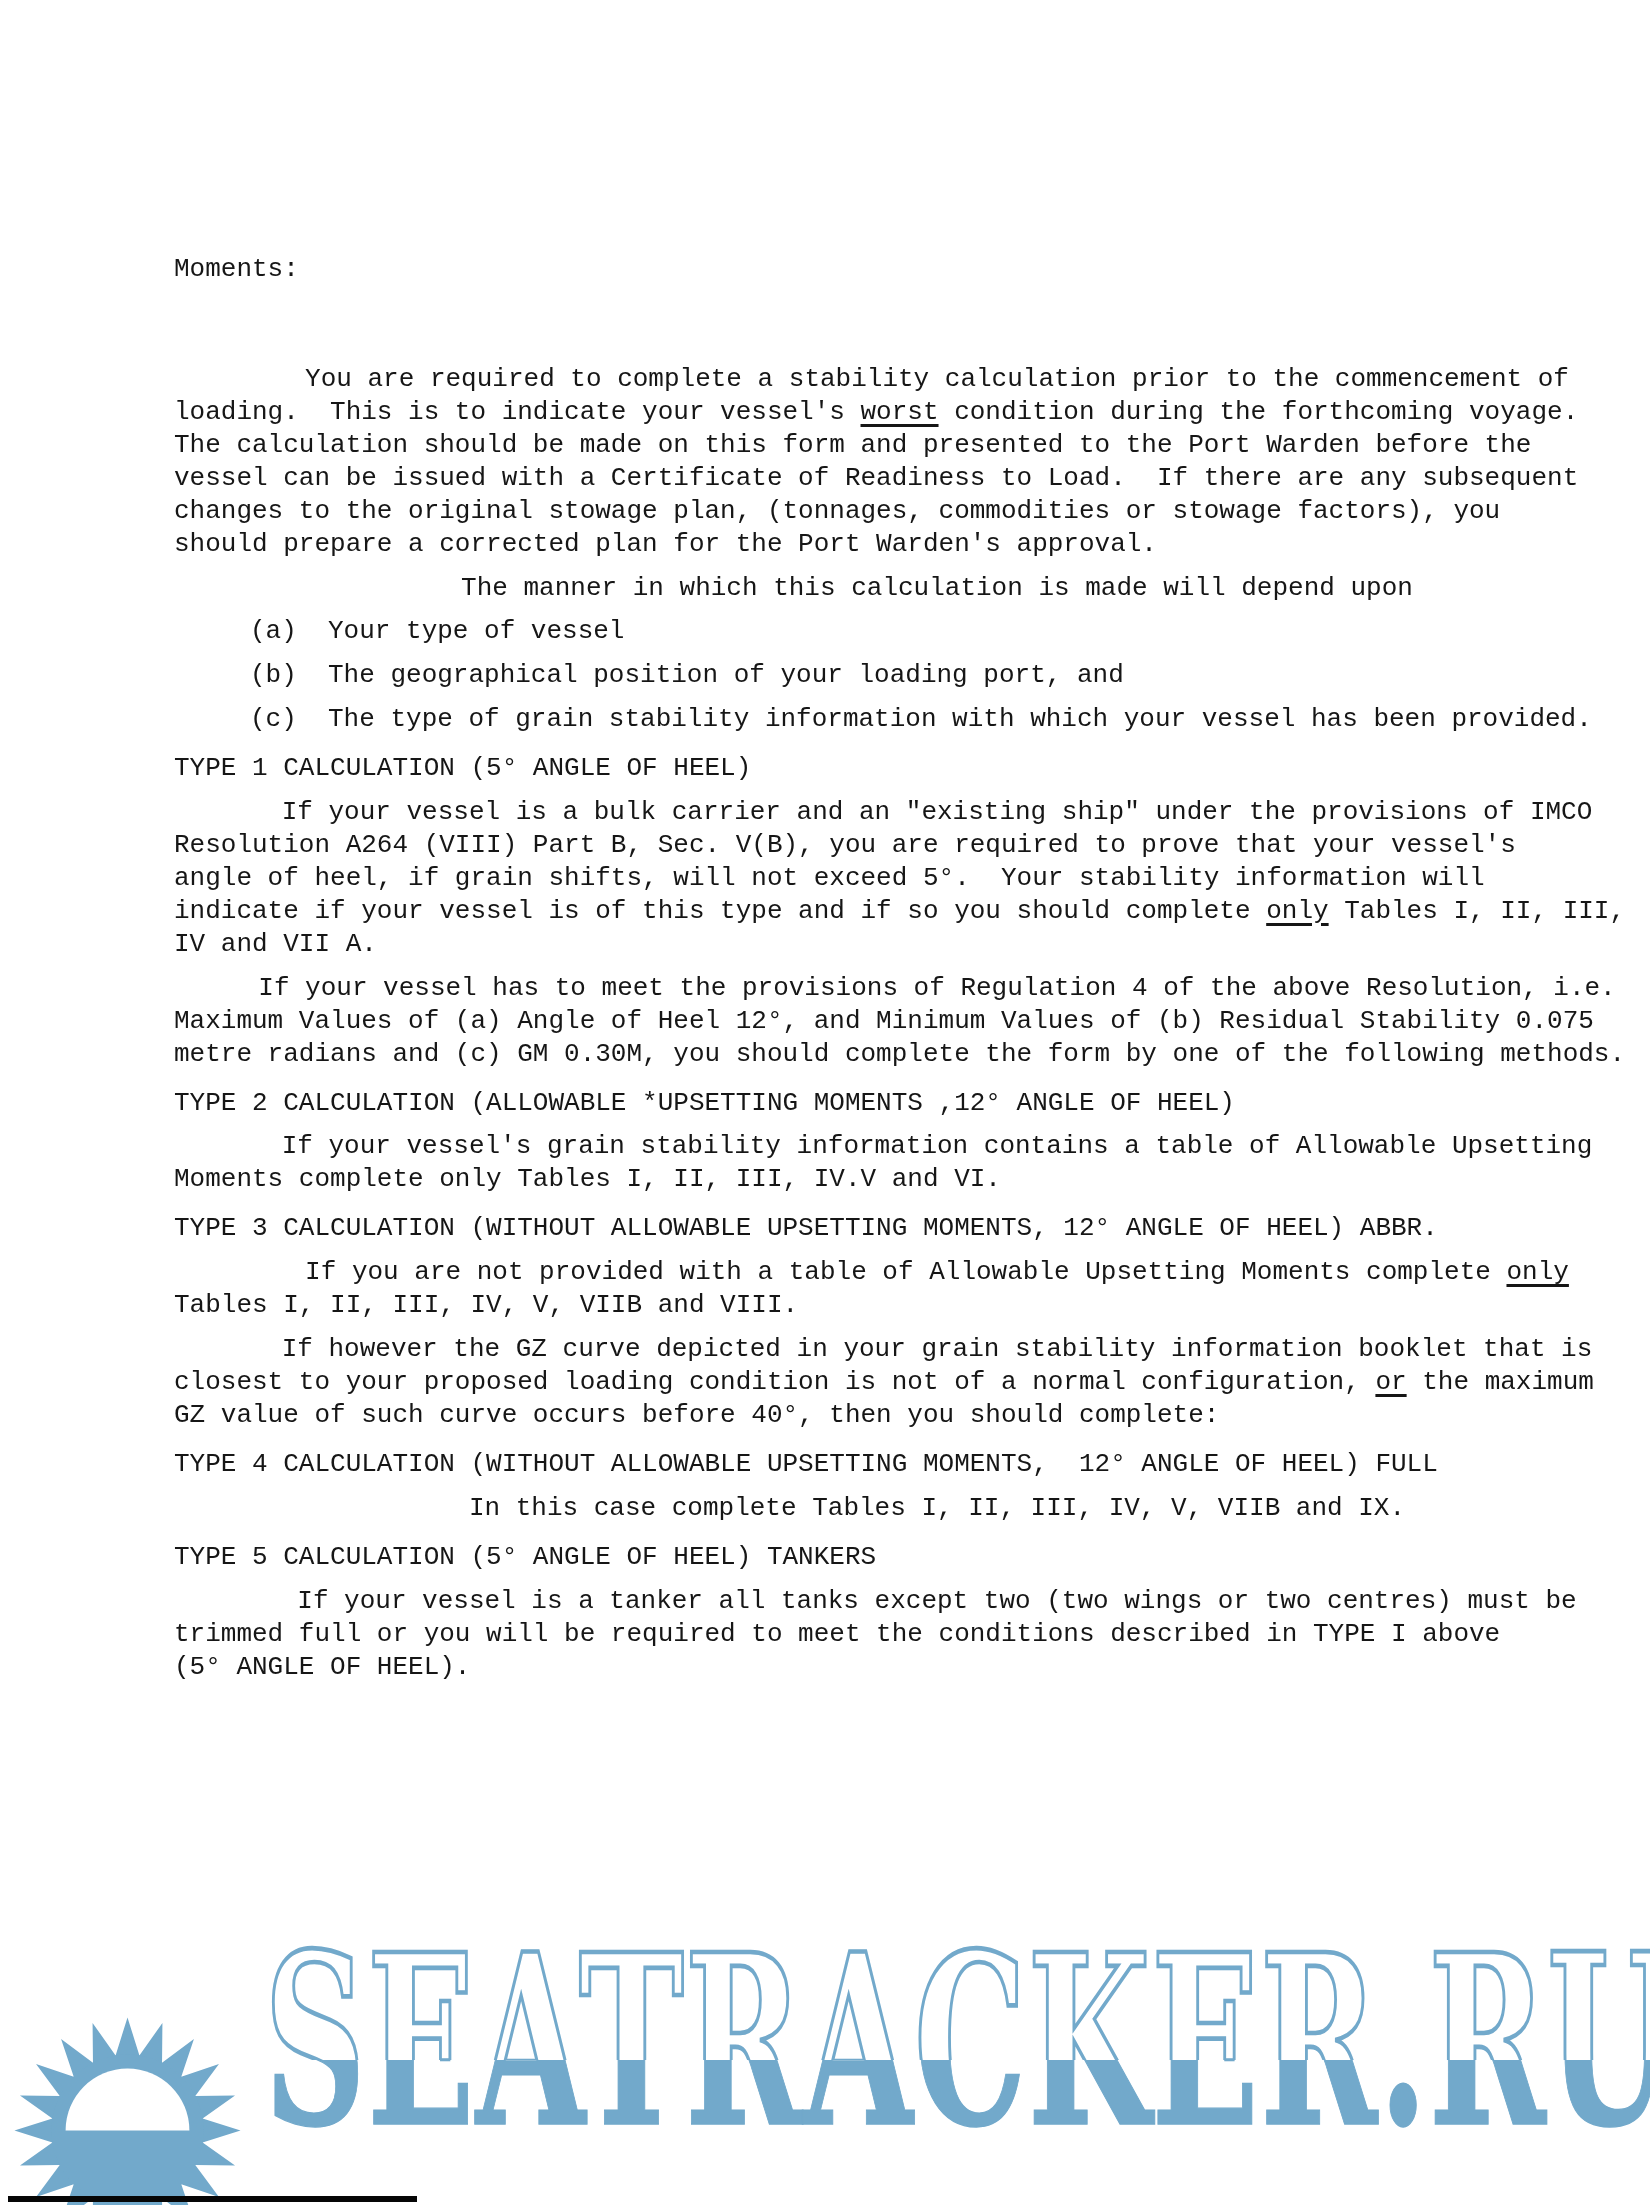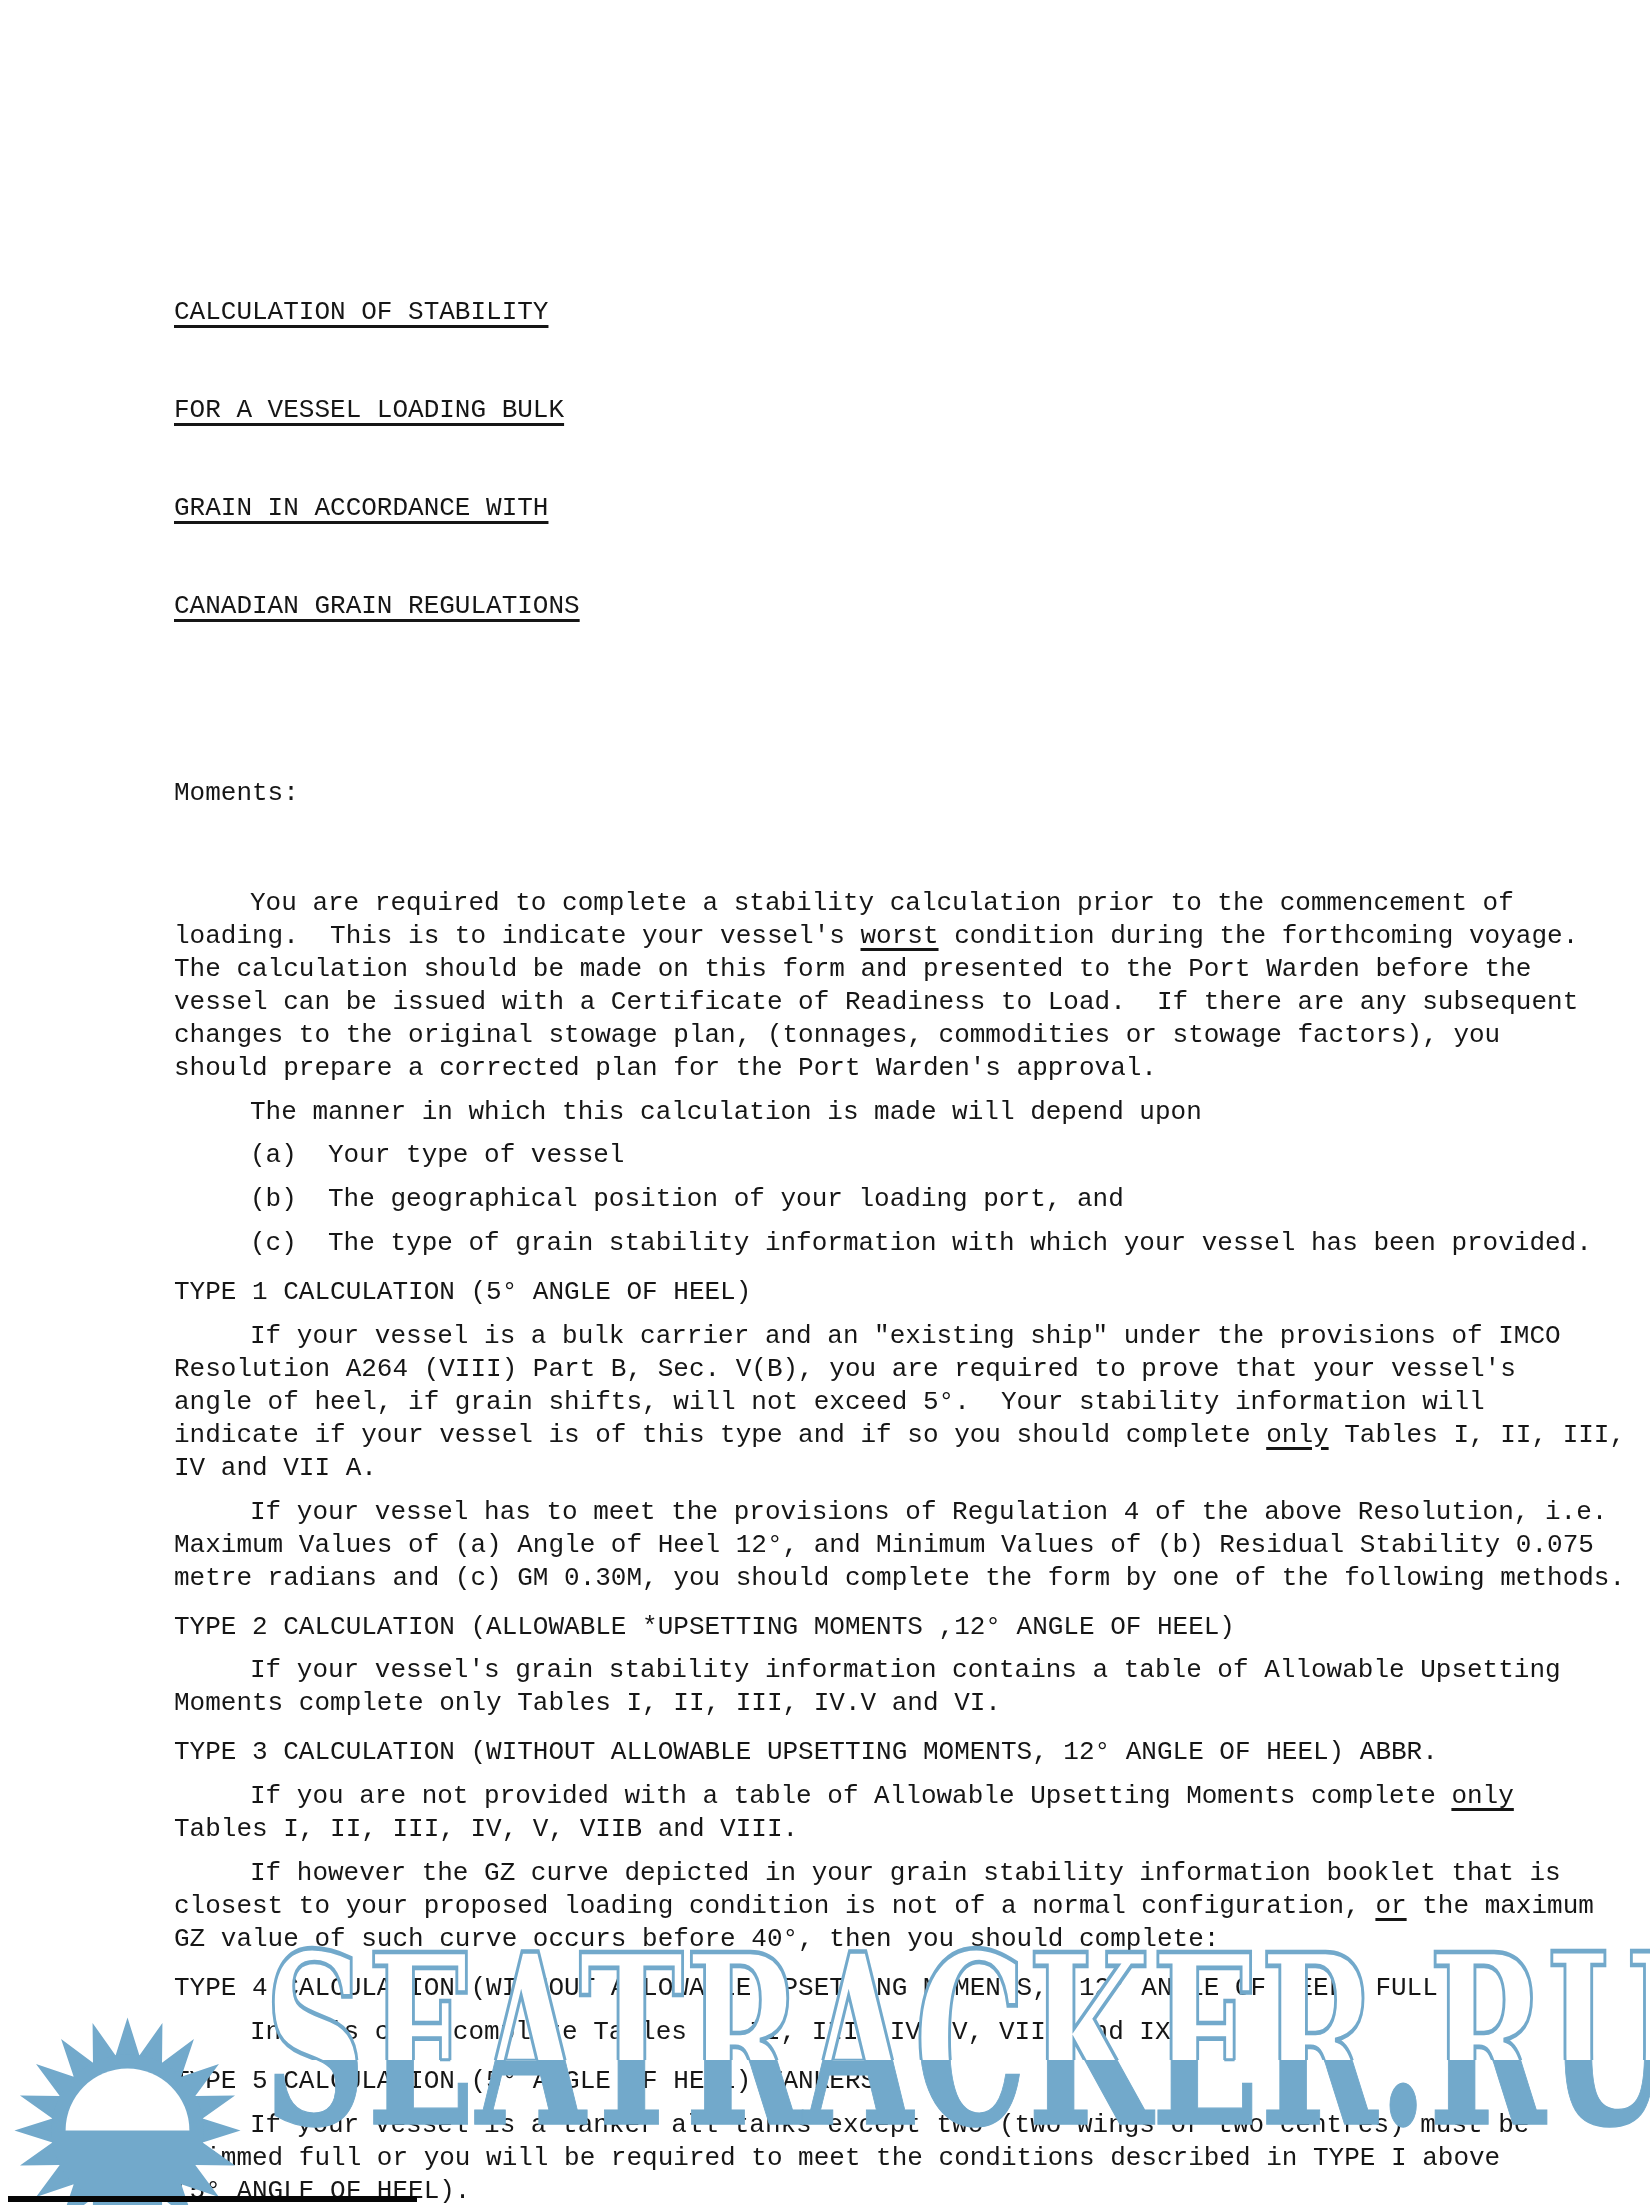--- a/index.html
+++ b/index.html
@@ -22,21 +22,21 @@
   }
   .salutation{margin-top:23px;}
   .block{margin-top:10.8px;}
   .block.heading{margin-top:16px;}
   .block.heading .line{
     text-decoration-thickness:2.7px;
     text-underline-offset:6.7px;
   }
   .block.list .line{padding-left:76px;}
   .block.list .line + .line{margin-top:10.8px;}
-  .line.indent{text-indent:76px;}
+  .line.indent{text-indent:76px;text-align:center;}
   .u{
     text-decoration:underline;
     text-decoration-thickness:2.7px;
     text-underline-offset:5.4px;
   }
   .watermark{position:absolute;inset:0;pointer-events:none;border-radius:17px;}
   .sun{position:absolute;left:2.7px;top:2006px;}
   .wm-text{
     position:absolute;left:264px;top:1923px;
     font-family:"DejaVu Serif","Liberation Serif",serif;
@@ -58,26 +58,20 @@
     position:absolute;left:8px;top:2196px;width:409px;height:6px;
     background:#060606;
   }
 </style>
 </head>
 <body>
 
 <div class="page">
 
   <div class="page-text">
-    <div class="title">
-      <div class="line">CALCULATION OF STABILITY</div>
-      <div class="line">FOR A VESSEL LOADING BULK</div>
-      <div class="line">GRAIN IN ACCORDANCE WITH</div>
-      <div class="line">CANADIAN GRAIN REGULATIONS</div>
-    </div>
     <div class="salutation line">Moments:</div>
     <div id="blocks"><div class="block para"><div class="line indent"><span>You are required to complete a stability calculation prior to the commencement of</span></div><div class="line"><span>loading.  This is to indicate your vessel's </span><span class="u">worst</span><span> condition during the forthcoming voyage.</span></div><div class="line"><span>The calculation should be made on this form and presented to the Port Warden before the</span></div><div class="line"><span>vessel can be issued with a Certificate of Readiness to Load.  If there are any subsequent</span></div><div class="line"><span>changes to the original stowage plan, (tonnages, commodities or stowage factors), you</span></div><div class="line"><span>should prepare a corrected plan for the Port Warden's approval.</span></div></div><div class="block para"><div class="line indent"><span>The manner in which this calculation is made will depend upon</span></div></div><div class="block list"><div class="line"><span>(a)  Your type of vessel</span></div><div class="line"><span>(b)  The geographical position of your loading port, and</span></div><div class="line"><span>(c)  The type of grain stability information with which your vessel has been provided.</span></div></div><div class="block heading"><div class="line"><span>TYPE 1 CALCULATION (5° ANGLE OF HEEL)</span></div></div><div class="block para"><div class="line indent"><span>If your vessel is a bulk carrier and an "existing ship" under the provisions of IMCO</span></div><div class="line"><span>Resolution A264 (VIII) Part B, Sec. V(B), you are required to prove that your vessel's</span></div><div class="line"><span>angle of heel, if grain shifts, will not exceed 5°.  Your stability information will</span></div><div class="line"><span>indicate if your vessel is of this type and if so you should complete </span><span class="u">only</span><span> Tables I, II, III,</span></div><div class="line"><span>IV and VII A.</span></div></div><div class="block para"><div class="line indent"><span>If your vessel has to meet the provisions of Regulation 4 of the above Resolution, i.e.</span></div><div class="line"><span>Maximum Values of (a) Angle of Heel 12°, and Minimum Values of (b) Residual Stability 0.075</span></div><div class="line"><span>metre radians and (c) GM 0.30M, you should complete the form by one of the following methods.</span></div></div><div class="block heading"><div class="line"><span>TYPE 2 CALCULATION (ALLOWABLE *UPSETTING MOMENTS ,12° ANGLE OF HEEL)</span></div></div><div class="block para"><div class="line indent"><span>If your vessel's grain stability information contains a table of Allowable Upsetting</span></div><div class="line"><span>Moments complete only Tables I, II, III, IV.V and VI.</span></div></div><div class="block heading"><div class="line"><span>TYPE 3 CALCULATION (WITHOUT ALLOWABLE UPSETTING MOMENTS, 12° ANGLE OF HEEL) ABBR.</span></div></div><div class="block para"><div class="line indent"><span>If you are not provided with a table of Allowable Upsetting Moments complete </span><span class="u">only</span></div><div class="line"><span>Tables I, II, III, IV, V, VIIB and VIII.</span></div></div><div class="block para"><div class="line indent"><span>If however the GZ curve depicted in your grain stability information booklet that is</span></div><div class="line"><span>closest to your proposed loading condition is not of a normal configuration, </span><span class="u">or</span><span> the maximum</span></div><div class="line"><span>GZ value of such curve occurs before 40°, then you should complete:</span></div></div><div class="block heading"><div class="line"><span>TYPE 4 CALCULATION (WITHOUT ALLOWABLE UPSETTING MOMENTS,  12° ANGLE OF HEEL) FULL</span></div></div><div class="block para"><div class="line indent"><span>In this case complete Tables I, II, III, IV, V, VIIB and IX.</span></div></div><div class="block heading"><div class="line"><span>TYPE 5 CALCULATION (5° ANGLE OF HEEL) TANKERS</span></div></div><div class="block para"><div class="line indent"><span>If your vessel is a tanker all tanks except two (two wings or two centres) must be</span></div><div class="line"><span>trimmed full or you will be required to meet the conditions described in TYPE I above</span></div><div class="line"><span>(5° ANGLE OF HEEL).</span></div></div></div>
   </div>
 
   <div class="watermark">
     <svg class="sun" width="249" height="249" viewBox="0 0 370 370" aria-hidden="true">
       <polygon id="sun-rays" fill="#72a9cb" points="185.0,17.0 202.7,73.4 236.9,25.2 236.3,84.3 283.7,49.1 264.9,105.1 320.9,86.3 285.7,133.7 344.8,133.1 296.6,167.3 353.0,185.0 296.6,202.7 344.8,236.9 285.7,236.3 320.9,283.7 264.9,264.9 283.7,320.9 236.3,285.7 236.9,344.8 202.7,296.6 185.0,353.0 167.3,296.6 133.1,344.8 133.7,285.7 86.3,320.9 105.1,264.9 49.1,283.7 84.3,236.3 25.2,236.9 73.4,202.7 17.0,185.0 73.4,167.3 25.2,133.1 84.3,133.7 49.1,86.3 105.1,105.1 86.3,49.1 133.7,84.3 133.1,25.2 167.3,73.4"></polygon>
       <circle cx="185" cy="185" r="113" fill="#72a9cb"></circle>
       <path d="M 93 185 A 92 92 0 0 1 277 185 Z" fill="#ffffff"></path>
     </svg>

